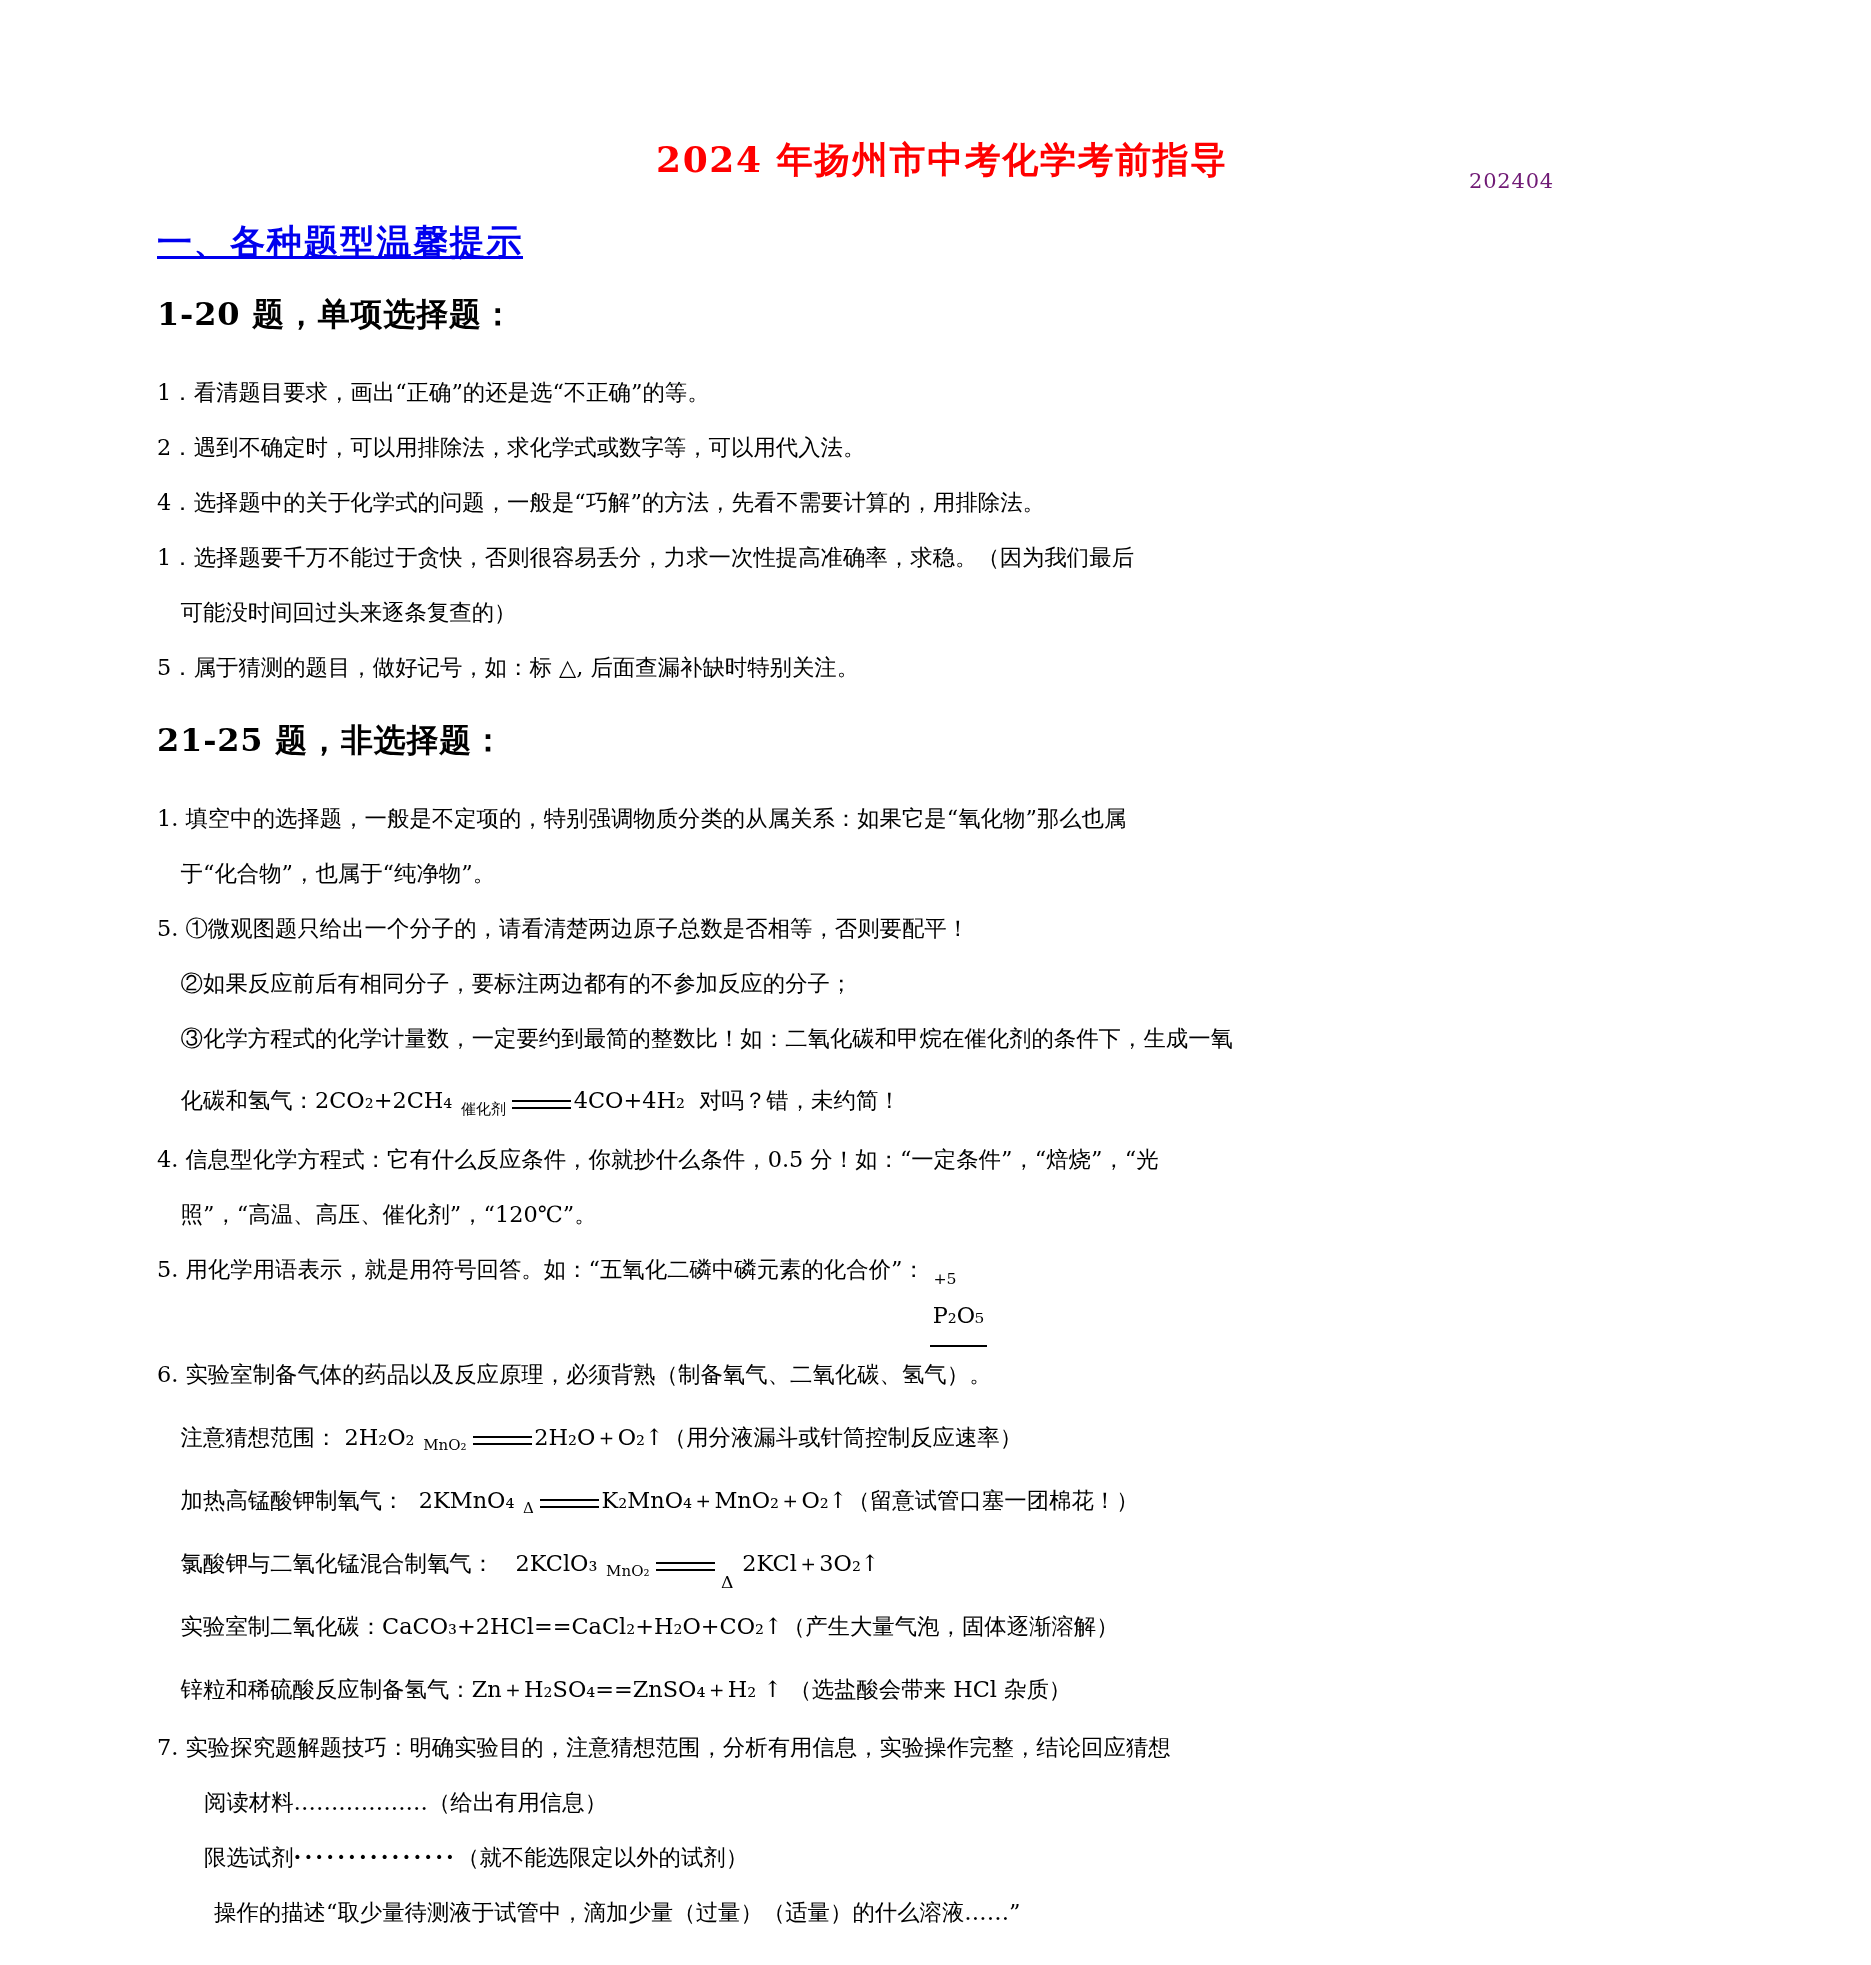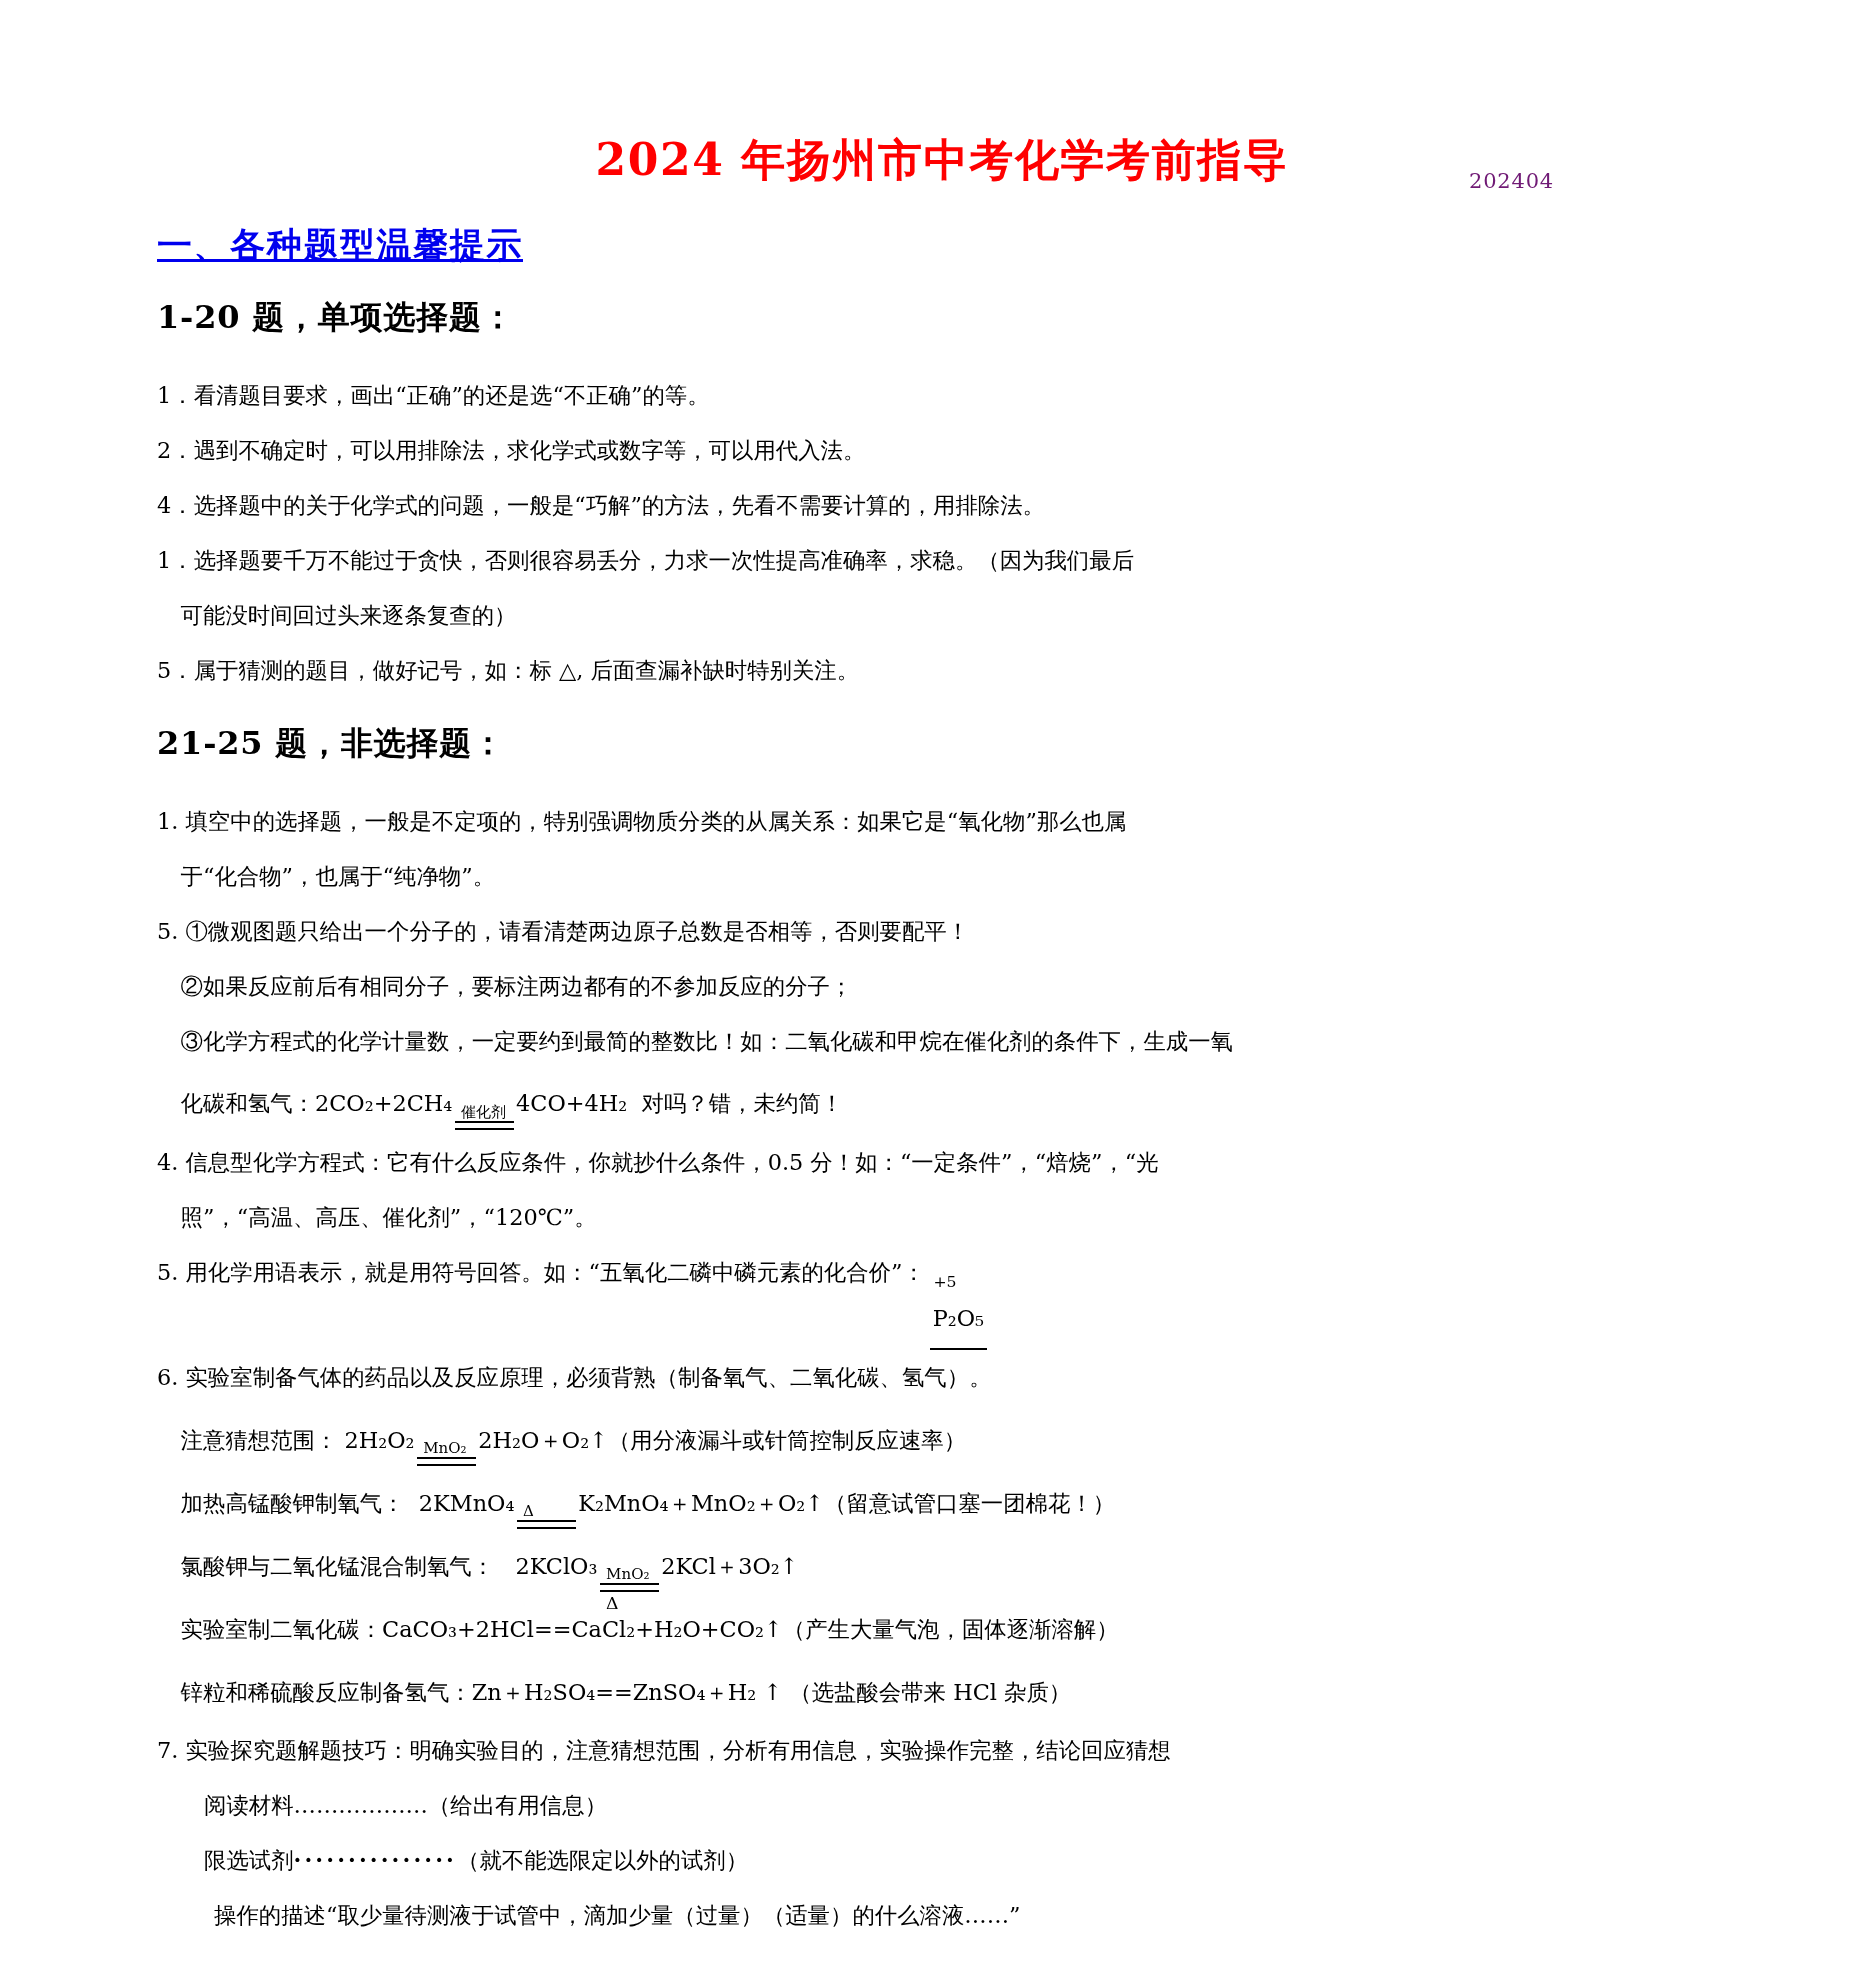--- a/index.html
+++ b/index.html
@@ -9,35 +9,35 @@
     background:#ffffff;
     box-sizing:border-box;
     padding:130px 145px 0 157px;
     font-family:"DejaVu Serif","Liberation Serif",serif;
     color:#000;
     font-size:22.4px;
     line-height:55px;
     overflow:hidden;
   }
   .title-row{position:relative;text-align:center;margin:0 0 27.5px 0;white-space:nowrap;}
-  .title{font-size:44px;font-weight:bold;letter-spacing:1.6px;line-height:59px;}
+  .title{font-size:36px;font-weight:bold;letter-spacing:1.6px;line-height:59px;}
   .doc-code{position:absolute;right:173px;top:23.6px;font-size:21px;font-weight:normal;color:#701a75;letter-spacing:0.8px;}
   .h-blue{
     font-family:"DejaVu Sans","Liberation Sans",sans-serif;
     font-weight:bold;font-size:35px;line-height:45px;
     margin:15.7px 0 27.5px 0;letter-spacing:1.6px;
   }
   .h-big{font-size:32px;font-weight:bold;line-height:45px;margin:23.6px 0 27.5px 0;letter-spacing:0.8px;}
   .line{white-space:pre-wrap;}
   .ind1{padding-left:23.6px;}
   .ind2{padding-left:47px;}
   .ind3{padding-left:57px;}
   .eq{margin:7.9px 0 3.9px 0;}
   
-  .stack{display:inline-flex;flex-direction:column;align-items:flex-start;vertical-align:-5.5px;margin:0 2.4px;}
+  .stack{display:inline-flex;flex-direction:row;align-items:center;vertical-align:-5.5px;margin:0 2.4px;}
   .cond{font-size:15px;line-height:18px;padding:0 6.3px;}
   .dline{align-self:stretch;min-width:59px;height:4.7px;border-top:2.4px solid #000;border-bottom:2.4px solid #000;}
   .cond-bottom{font-size:17.3px;line-height:19.7px;height:0;overflow:visible;transform:translateY(2.4px);}
   
   .pstack{display:inline-flex;flex-direction:column;align-items:center;vertical-align:-6.3px;margin-left:4.7px;}
   .pval{font-size:15.7px;line-height:18px;align-self:flex-start;padding-left:3.9px;}
   .pform{border-bottom:2px solid #000;padding:0 3.1px 2.4px 3.1px;}
   .bigdots{font-weight:bold;letter-spacing:3.1px;}
 </style>
 </head>

